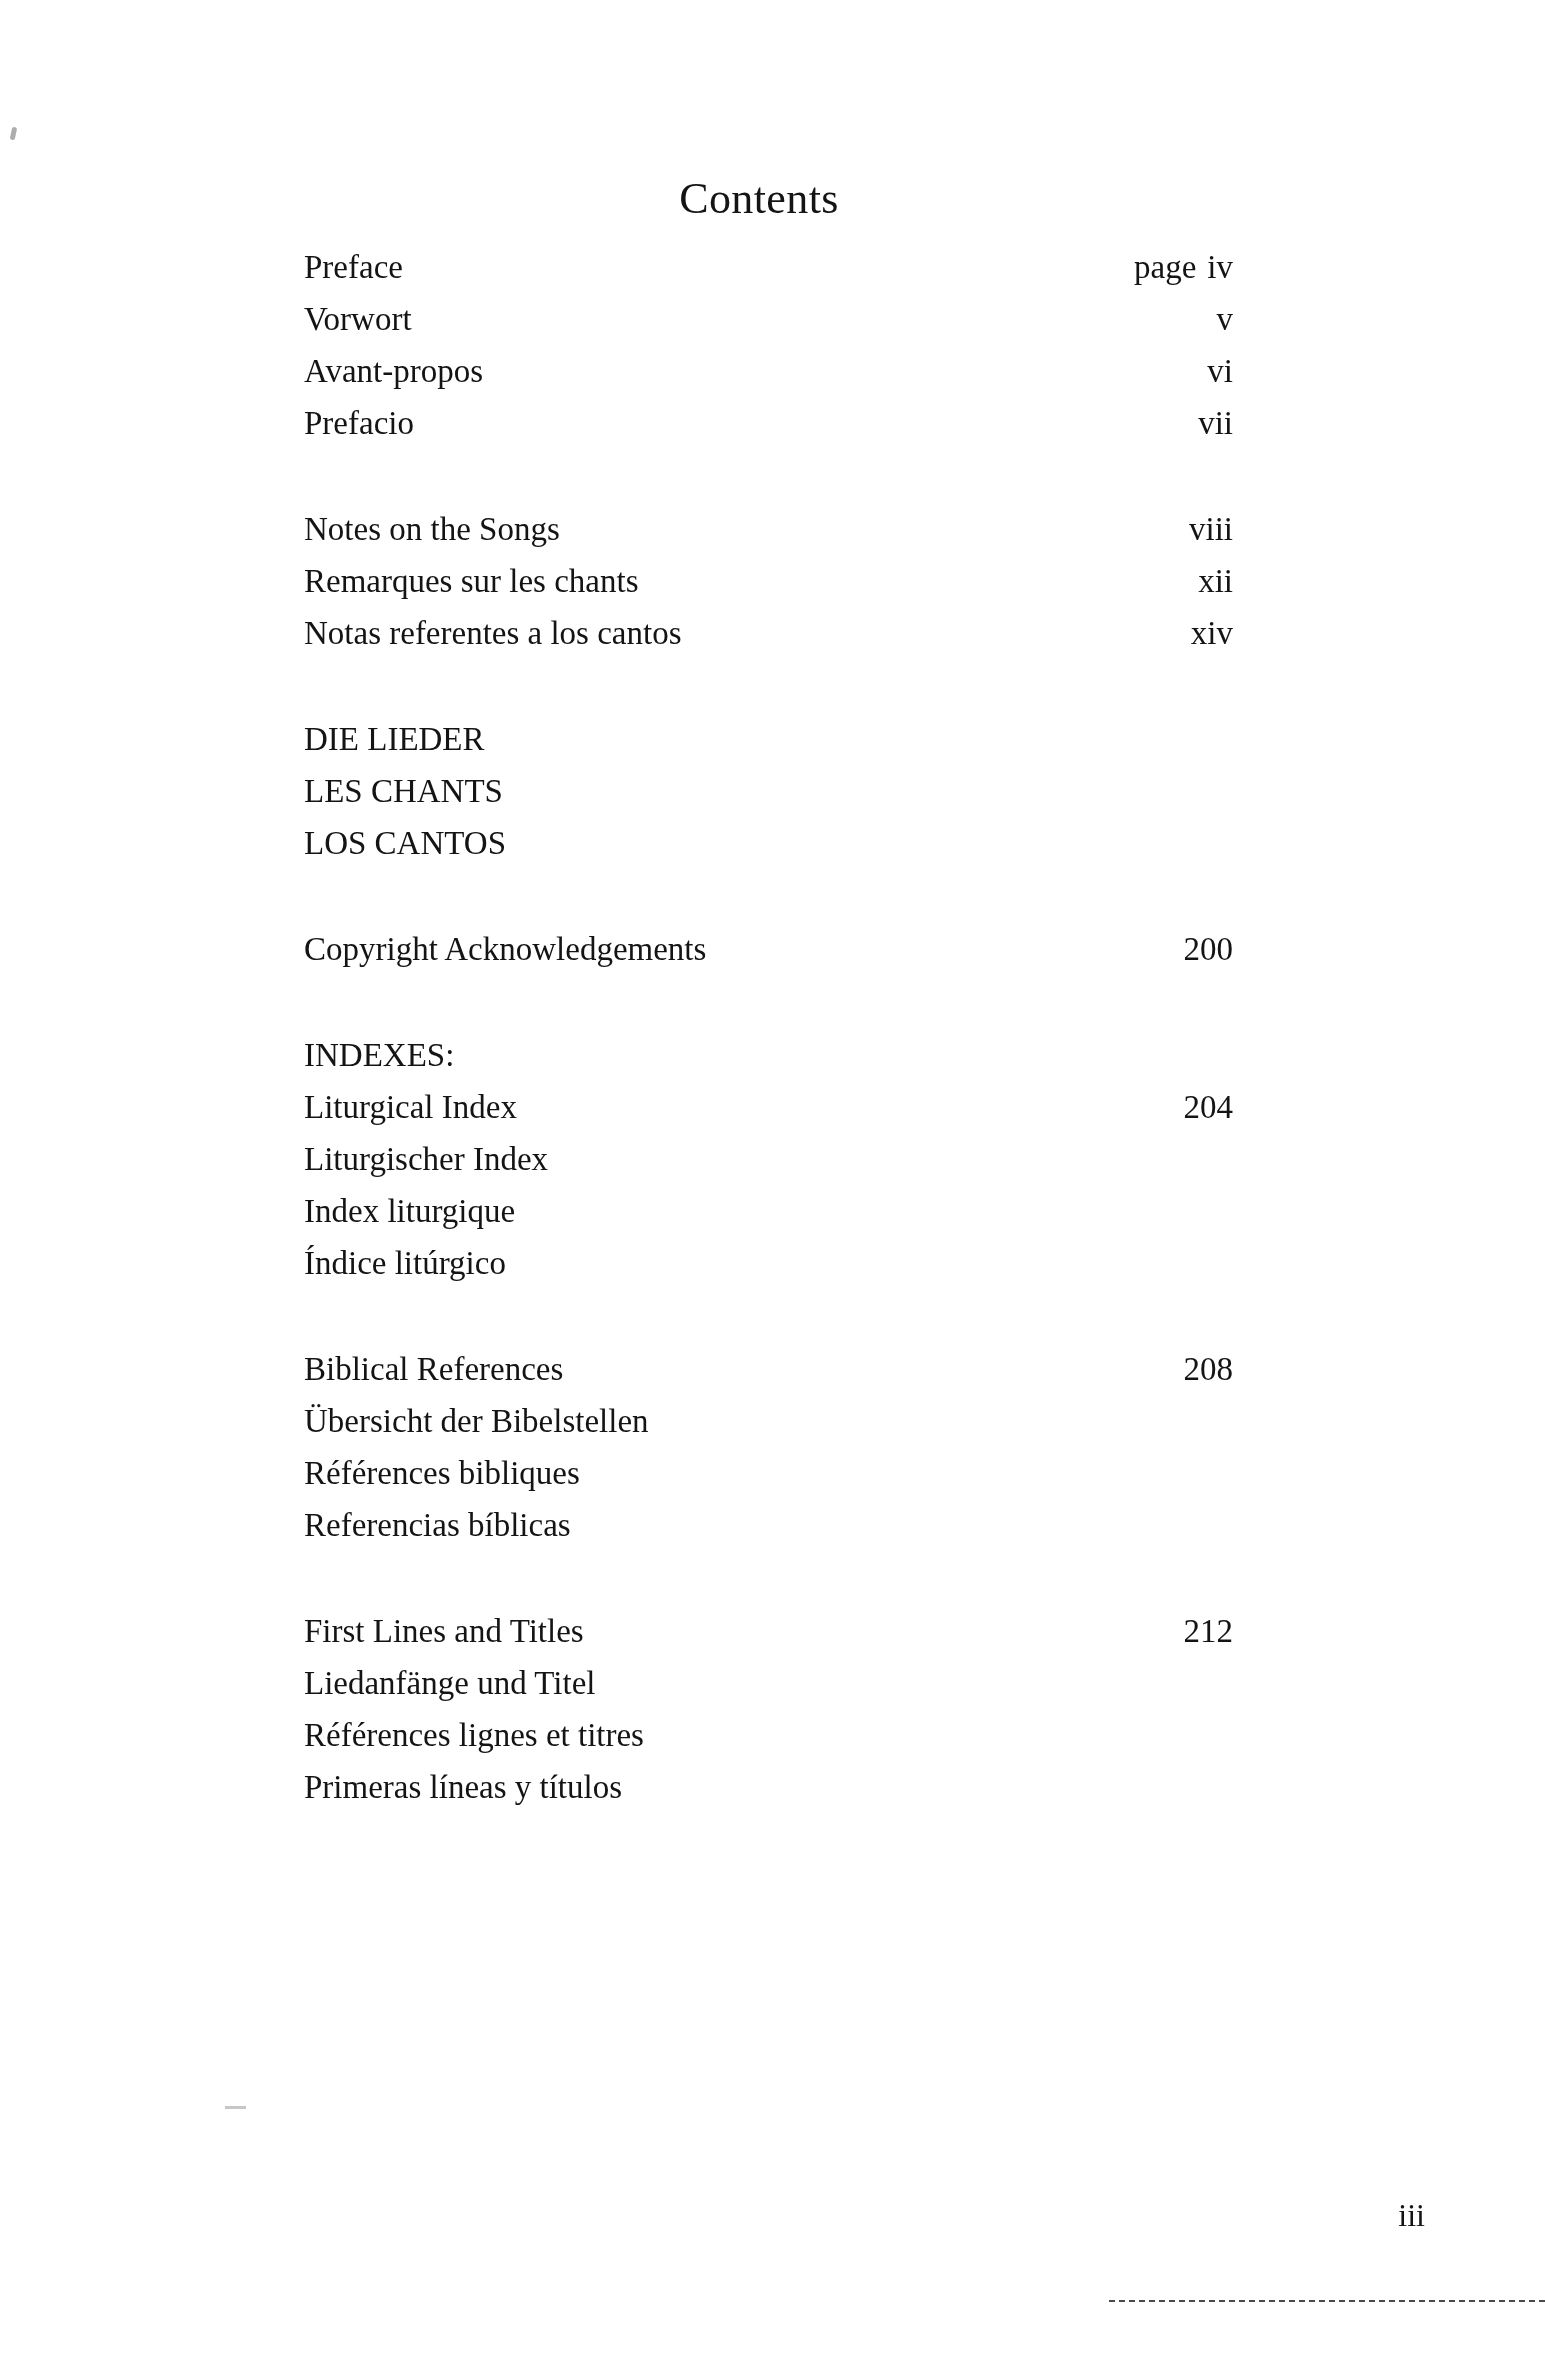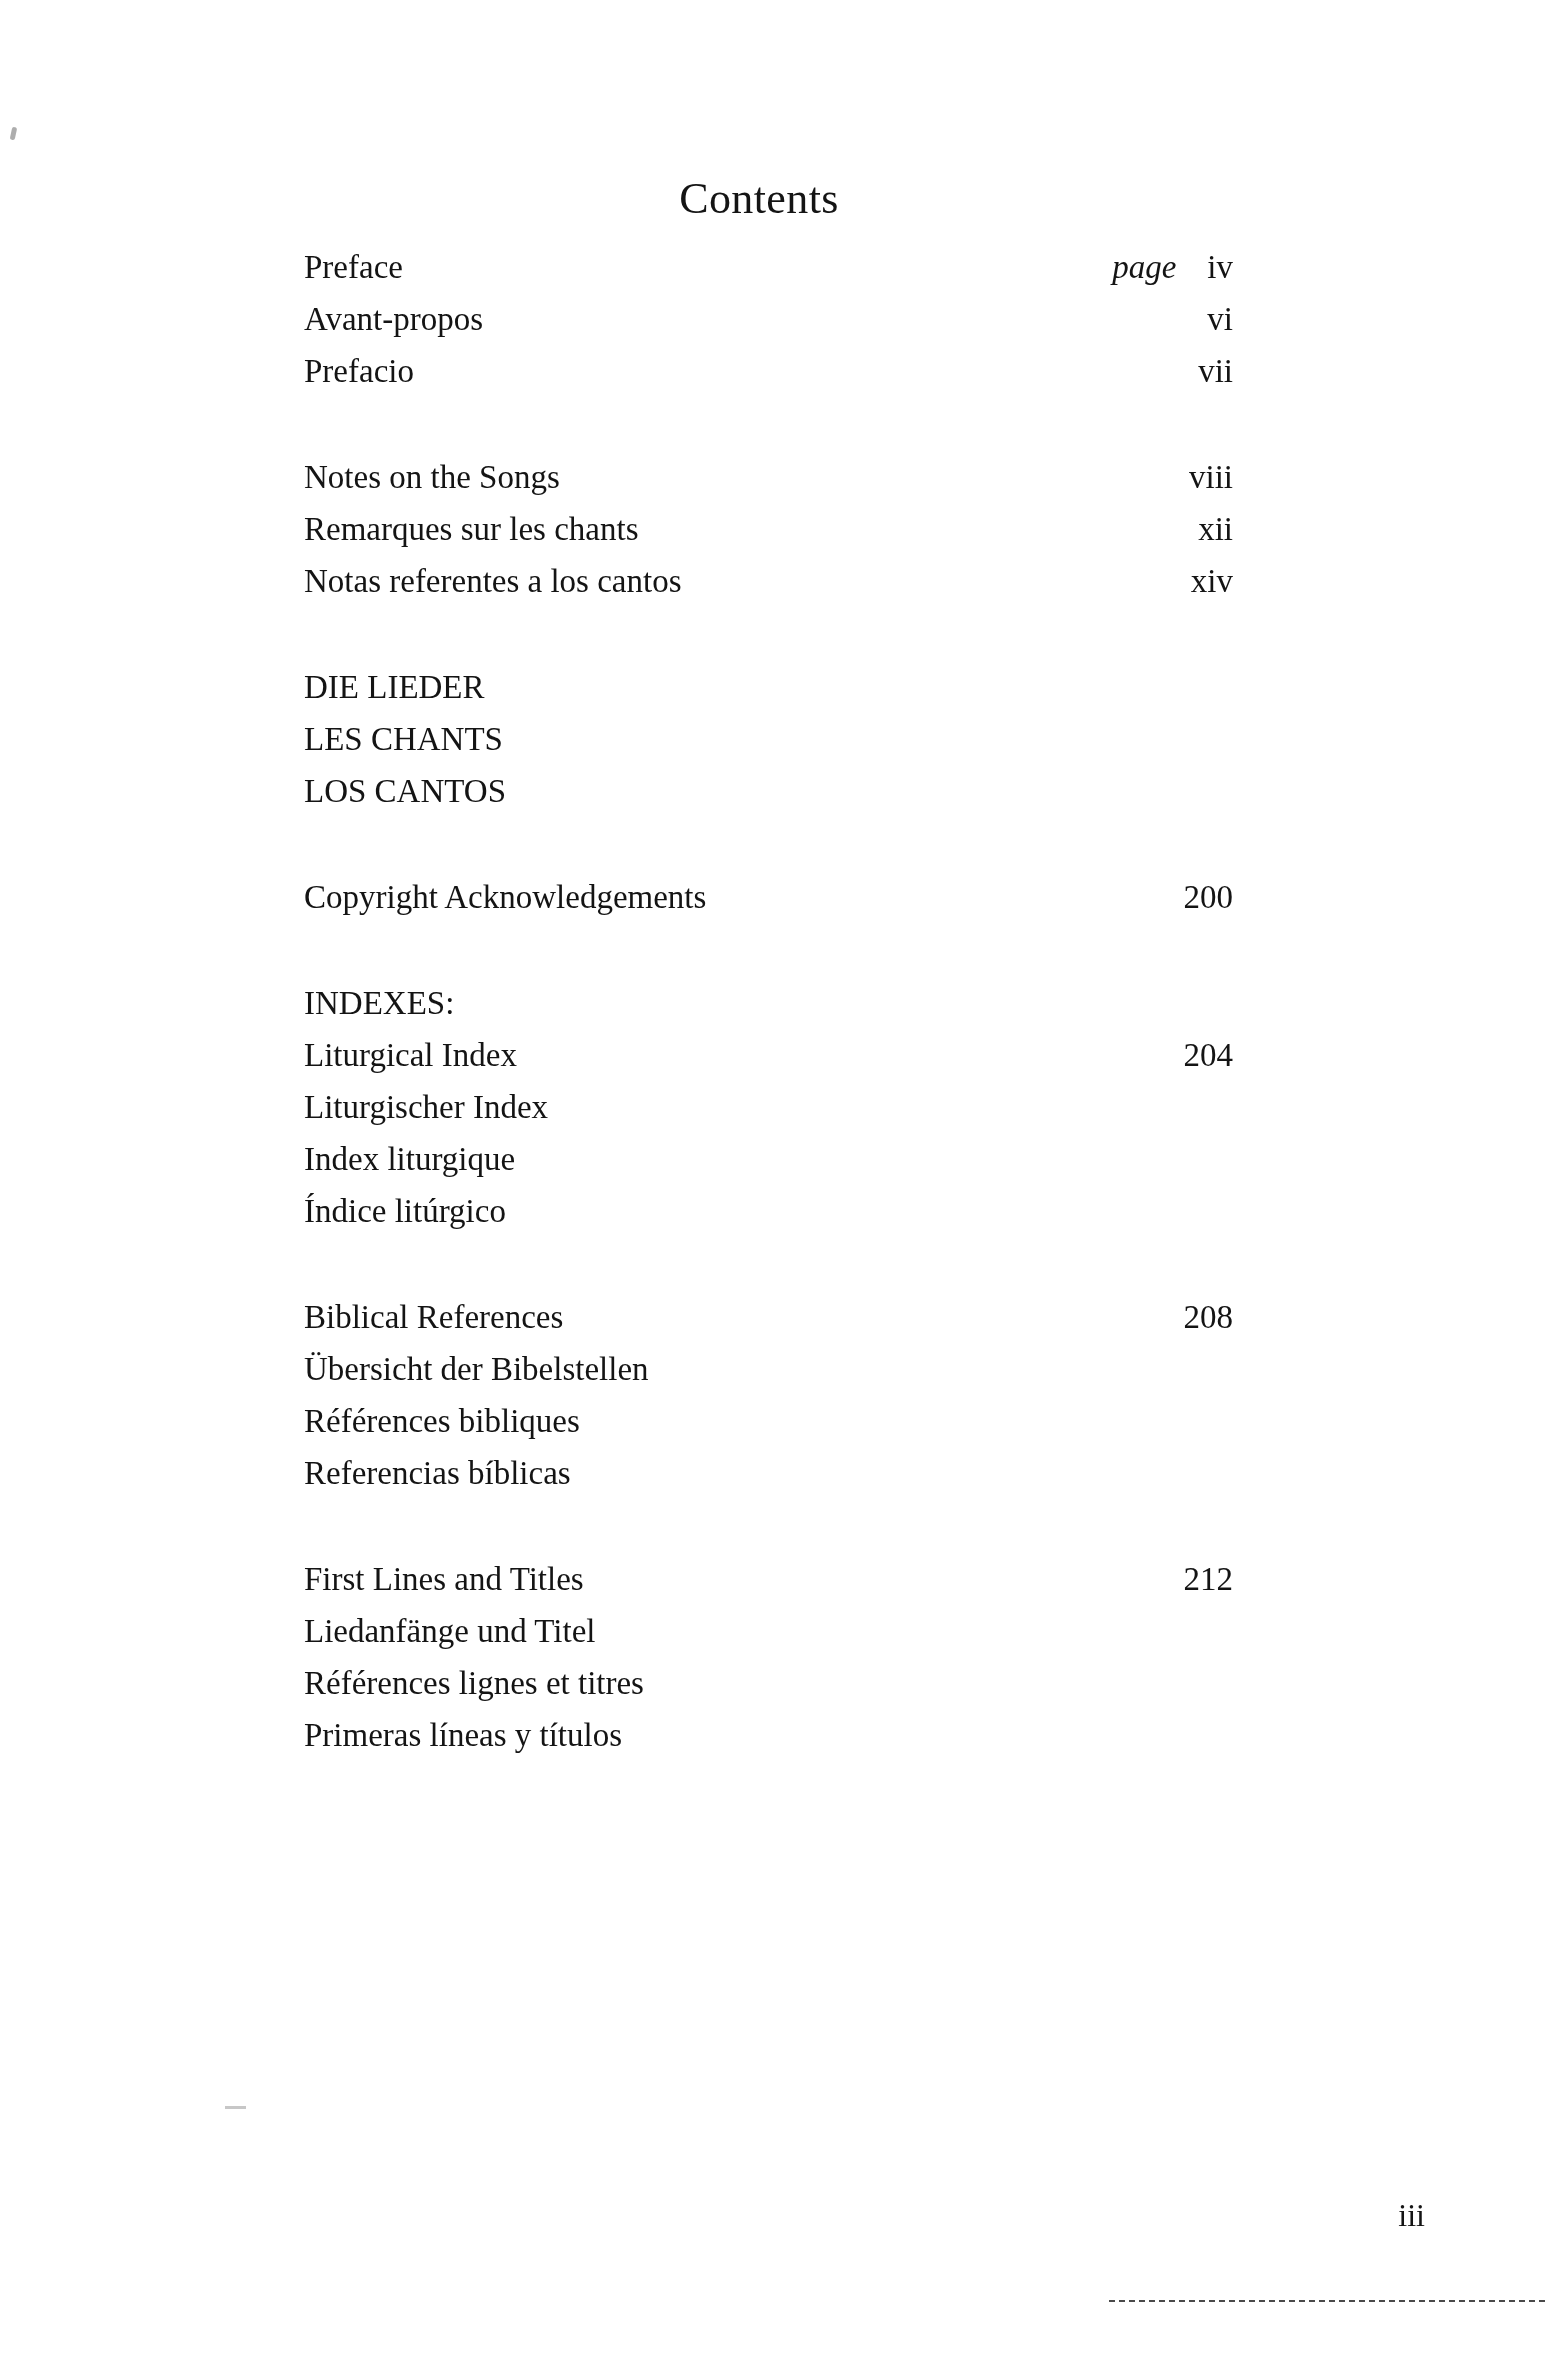--- a/index.html
+++ b/index.html
@@ -44,22 +44,21 @@
     white-space: nowrap;
   }
   .toc-label {
     flex: 1 1 auto;
   }
   .page-cell {
     text-align: right;
     flex: 0 0 auto;
   }
   .page-word {
-    font-style: italic;
-    margin-right: 31px;
+    margin-right: 11px;
   }
   .footer-pagenum {
     position: absolute;
     top: 2197px;
     right: 120px;
     font-size: 32px;
     font-weight: 400;
   }
   .bottom-dashes {
     position: absolute;
@@ -100,20 +99,26 @@
 
   <div class="toc">
       <div class="toc-group">
         <div class="toc-row">
     <span class="toc-label">Preface</span>
     <span class="page-cell">
       <span class="page-word">page</span><span>iv</span>
     </span>
   </div>
         <div class="toc-row">
+    <span class="toc-label">Vorwort</span>
+    <span class="page-cell">
+      <span>v</span>
+    </span>
+  </div>
+        <div class="toc-row">
     <span class="toc-label">Avant-propos</span>
     <span class="page-cell">
       <span>vi</span>
     </span>
   </div>
         <div class="toc-row">
     <span class="toc-label">Prefacio</span>
     <span class="page-cell">
       <span>vii</span>
     </span>

